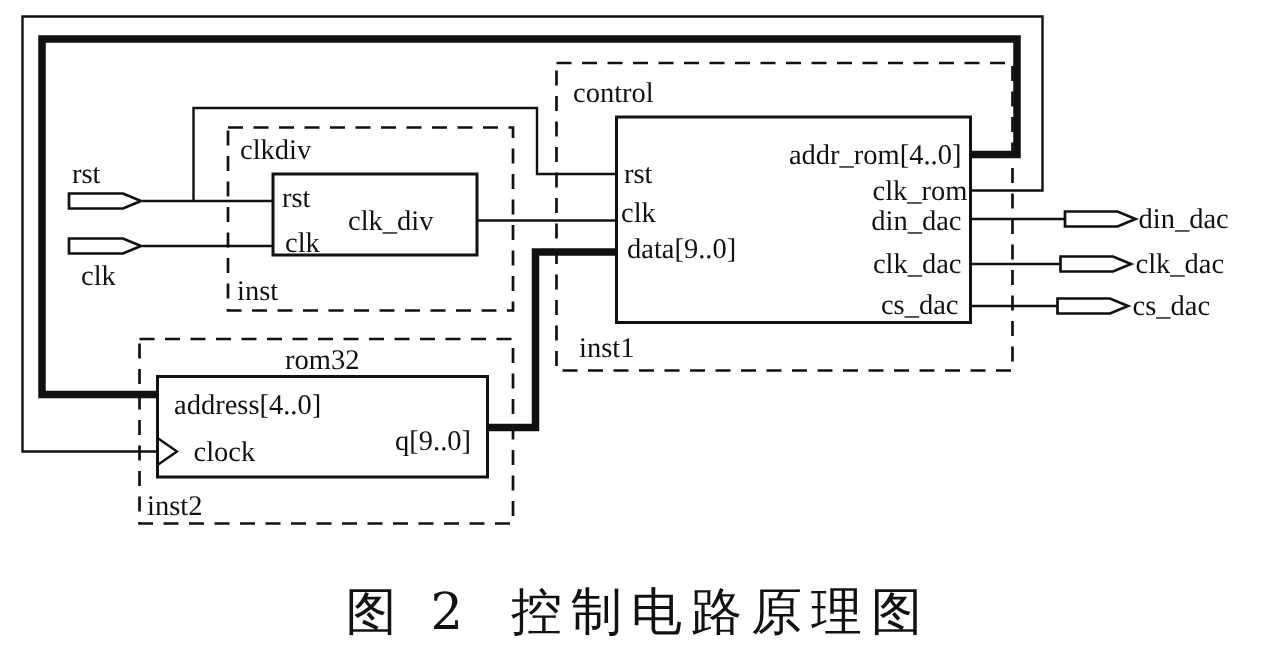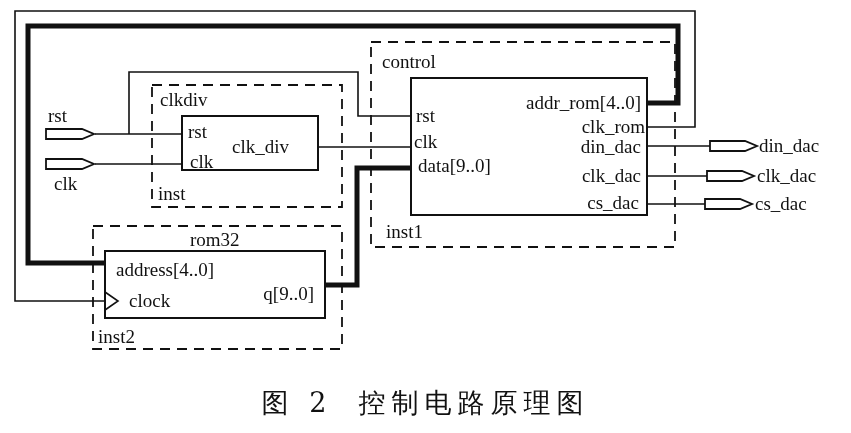--- a/index.html
+++ b/index.html
@@ -5,21 +5,21 @@
   html, body { margin: 0; padding: 0; background: #ffffff; }
   body { width: 851px; height: 433px; position: relative; overflow: hidden; }
   #diagram { position: absolute; left: 0; top: 0; }
   .txt { font-family: "Liberation Serif", "DejaVu Serif", serif; font-size: 19px; fill: #111111; }
   .wire { stroke: #111111; stroke-width: 1.6; fill: none; }
   .bus { stroke: #111111; stroke-width: 5; fill: none; stroke-linejoin: miter; }
   .box { stroke: #111111; stroke-width: 2; fill: #ffffff; }
   .dash { stroke: #111111; stroke-width: 1.8; fill: none; stroke-dasharray: 10 7; }
   .pin { stroke: #111111; stroke-width: 1.8; fill: #ffffff; }
   #caption { position: absolute; left: 0; top: 385px; width: 851px; text-align: center;
-    font-family: "DejaVu Serif", "Liberation Serif", serif; font-size: 27px; color: #111111; letter-spacing: 6px; }
+    font-family: "DejaVu Serif", "Liberation Serif", serif; font-size: 34px; color: #111111; letter-spacing: 6px; }
   #caption span { display: inline-block; }
   #caption .gap { width: 26px; }
 </style>
 </head>
 <body>
 
 <svg id="diagram" width="851" height="380" viewBox="0 0 851 380" xmlns="http://www.w3.org/2000/svg">
 
   <polyline class="wire" points="647,127 695,127 695,11 15,11 15,301 105,301"></polyline>
 

